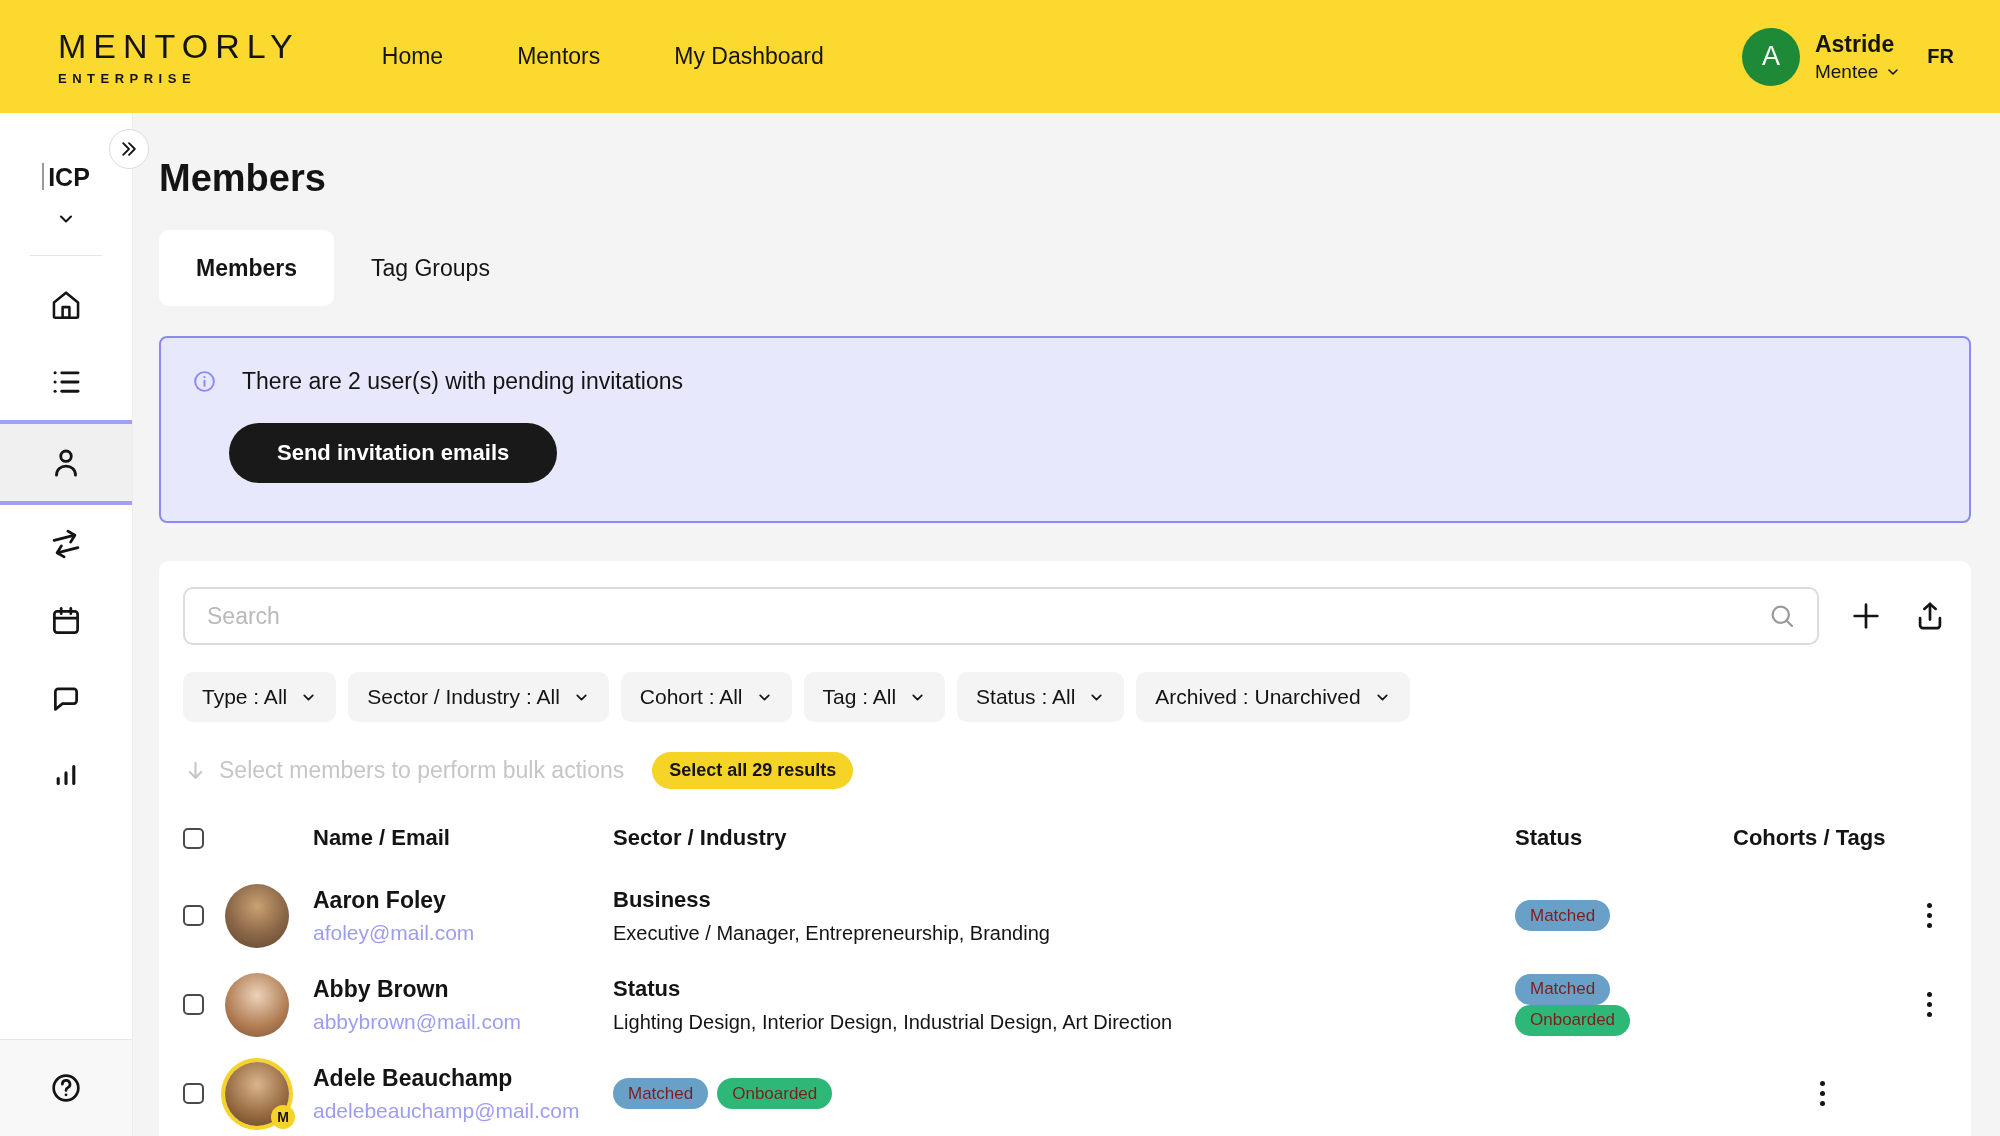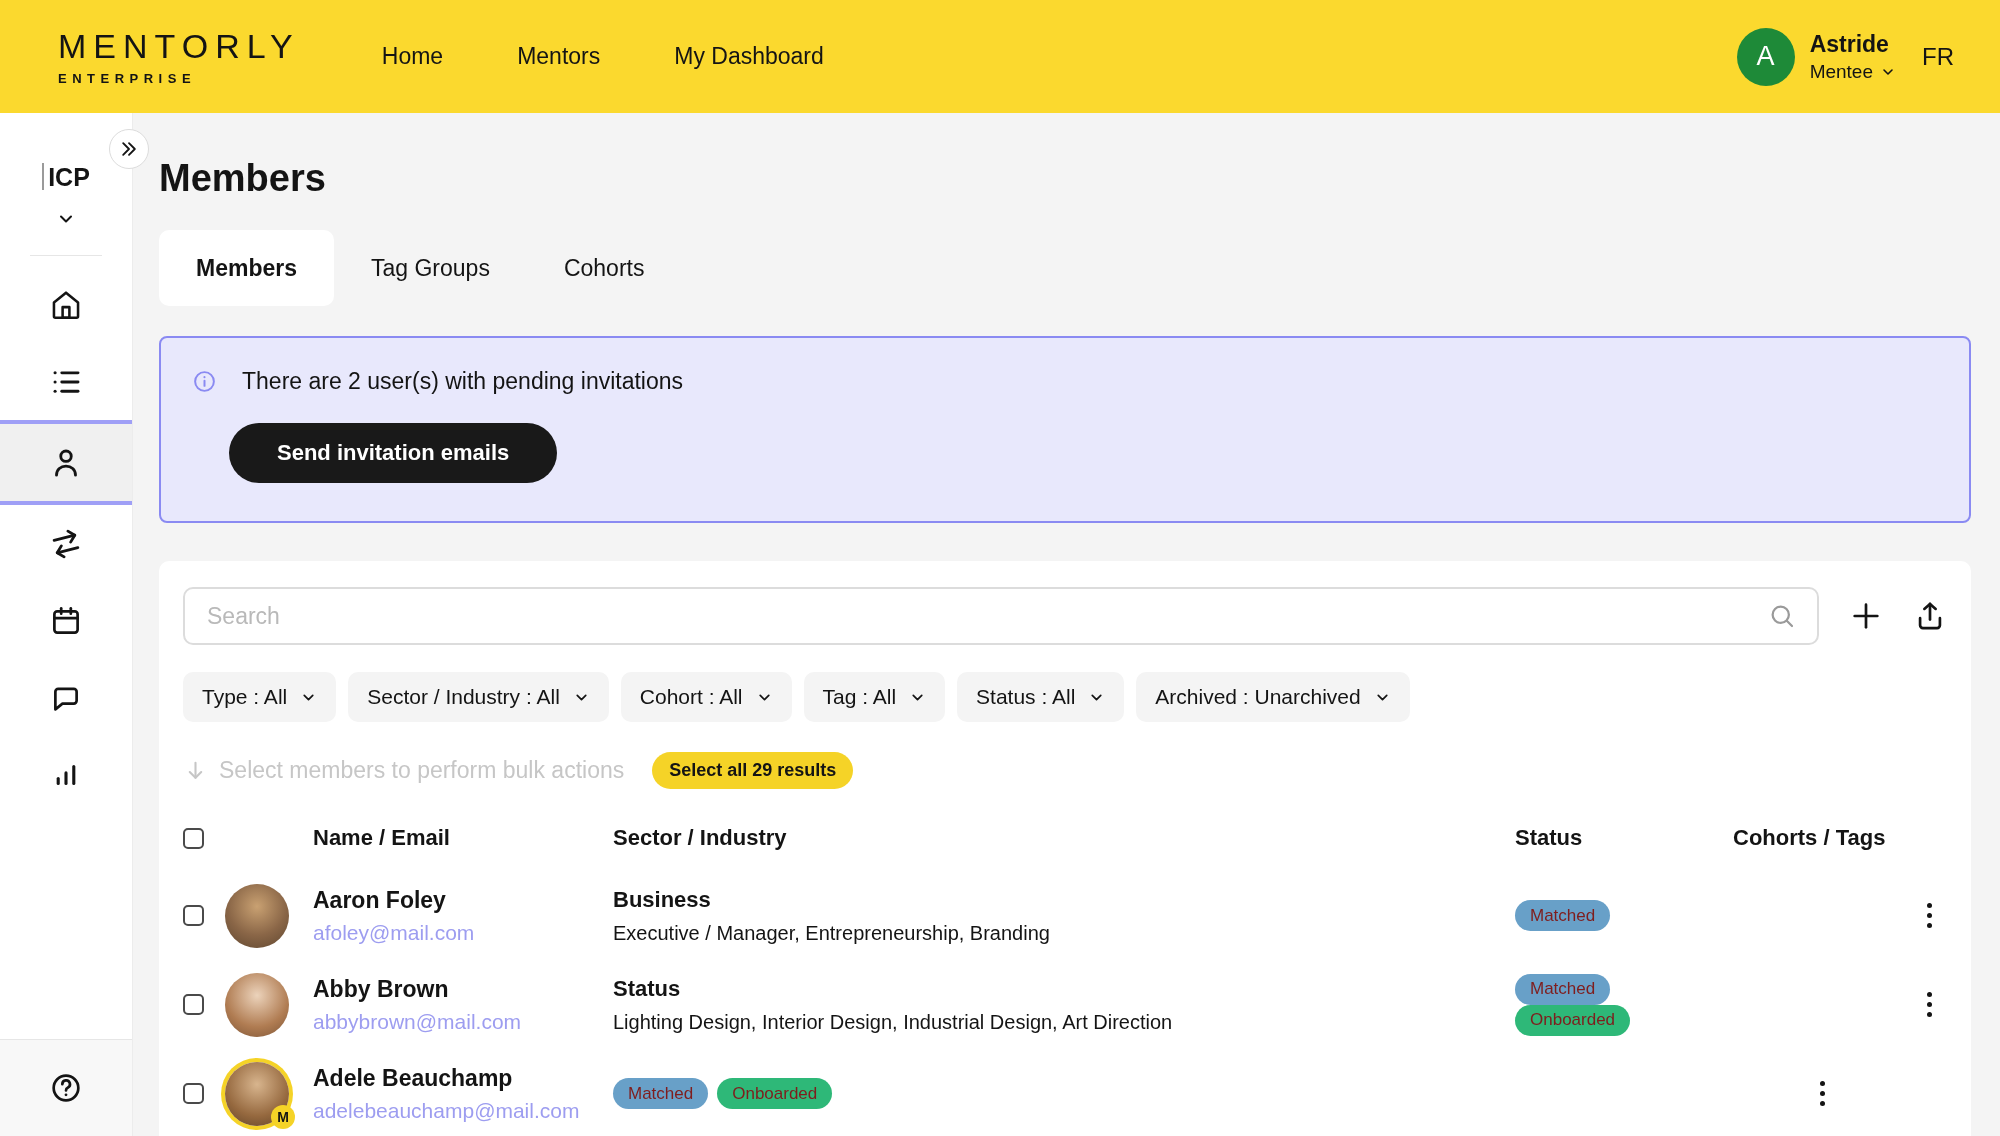--- a/index.html
+++ b/index.html
@@ -24,21 +24,21 @@
   .header-right { margin-left:auto; display:flex; align-items:center; }
   .avatar-circle {
     width:58px; height:58px; border-radius:50%;
     background:var(--avatar-green,#1e8a38); color:#fff;
     display:flex; align-items:center; justify-content:center; font-size:27px;
   }
   .user-block { margin-left:15px; }
   .user-name { font-weight:700; font-size:23px; }
   .user-role { font-size:19px; display:flex; align-items:center; gap:7px; margin-top:3px; }
   .user-role svg { width:16px; height:16px; }
-  .lang { font-weight:400; font-size:24px; margin-left:26px; }
+  .lang { font-weight:700; font-size:20px; margin-left:26px; }
 
   
   .body-row { display:flex; height:1023px; }
 
   
   .sidebar {
     width:133px; background:#fff; position:relative; flex-shrink:0;
     border-right:1px solid #ececec;
   }
   .collapse-btn {
@@ -270,21 +270,20 @@
       </div>
     </div>
   </div>
 
   <div class="main">
     <div class="page-title">Members</div>
 
     <div class="tabs">
         <div class="tab active">Members</div>
         <div class="tab">Tag Groups</div>
-        <div class="tab">Cohorts</div>
       </div>
 
     <div class="banner">
       <div class="banner-row">
         <span>
           <svg viewBox="0 0 24 24" fill="none" stroke="currentColor" stroke-width="1.9" stroke-linecap="round">
               <circle cx="12" cy="12" r="9"></circle>
               <line x1="12" y1="11.2" x2="12" y2="16.2"></line>
               <circle cx="12" cy="7.8" r="1" fill="currentColor" stroke="none"></circle>
             </svg>

